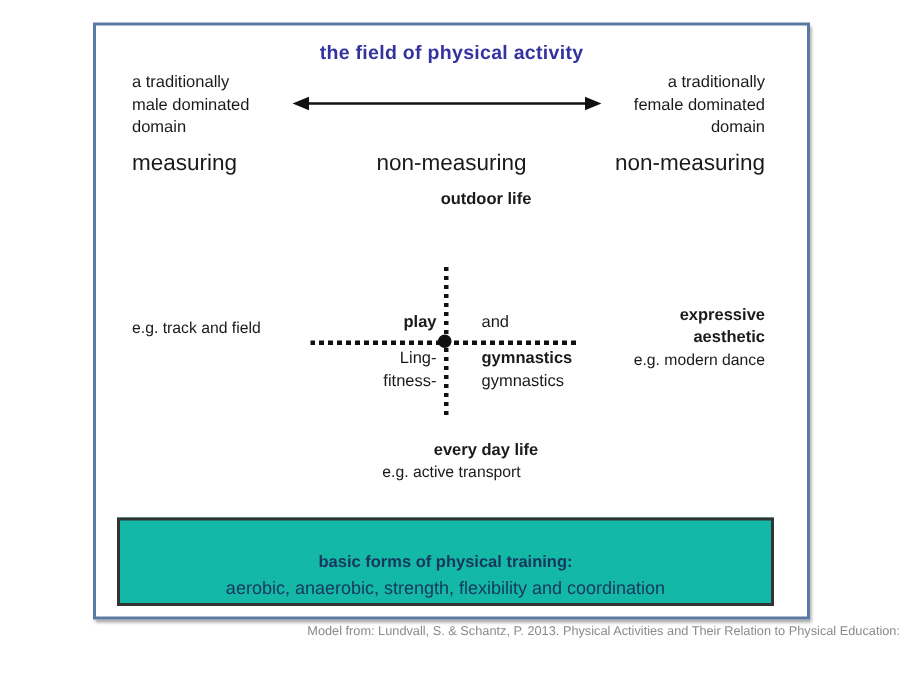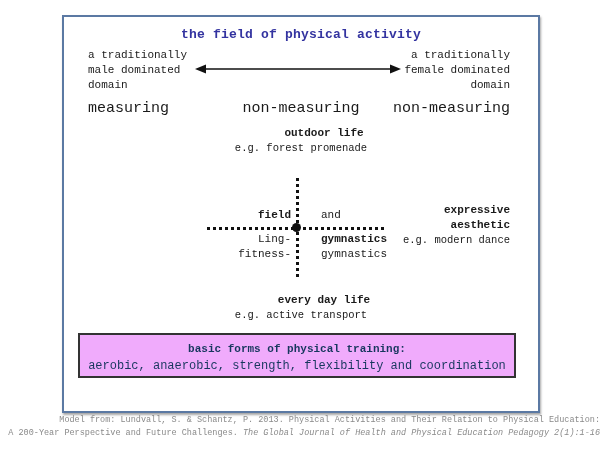--- a/index.html
+++ b/index.html
@@ -1,18 +1,18 @@
 <!DOCTYPE html>
 <html><head>
 <meta charset="utf-8">
 <style>
   html,body{margin:0;padding:0;background:#ffffff;}
   .canvas{
     position:relative;width:600px;height:450px;background:#ffffff;overflow:hidden;
-    font-family:Liberation Mono, monospace;color:#1a1a1a;
+    font-family:Liberation Sans, sans-serif;color:#1a1a1a;
   }
   .frame{
     position:absolute;left:62px;top:15px;width:474px;height:394px;
     border:2px solid #5b79a3;background:#ffffff;
     box-shadow:1px 2px 2px rgba(120,120,120,0.65);
   }
   .abs{position:absolute;}
   .prelabel{white-space:pre-line;}
   .title{
     left:0;top:10px;width:100%;text-align:center;
@@ -42,23 +42,23 @@
   }
   .cdot{left:228px;top:206px;width:9px;height:9px;border-radius:50%;background:#111;}
   .crow{left:80px;width:306px;display:flex;font-size:11px;line-height:14px;}
   .crow .cl{flex:0 0 147px;text-align:right;}
   .crow .cr{margin-left:30px;text-align:left;}
   .crow-1{top:191px;}
   .crow-2{top:215px;}
   .crow-3{top:230px;}
   .bold{font-weight:bold;}
   .training-box{
-    left:14px;top:316px;width:434px;height:35px;
-    background:#f0abfc;border:2px solid #333333;
-    text-align:center;color:#17375e;padding-top:6px;
+    left:14px;top:328px;width:434px;height:35px;
+    background:#14b8a6;border:2px solid #333333;
+    text-align:center;color:#17375e;padding-top:20px;
   }
   .training-box .th{font-size:11px;font-weight:bold;line-height:17px;}
   .training-box .ti{font-size:12px;line-height:17px;}
   .caption{
     left:0;top:414px;width:100%;text-align:right;
     font-size:8.5px;line-height:12.5px;color:#8a8a8a;
   }
   .caption .it{font-style:italic;}
 </style>
 </head>
@@ -82,41 +82,41 @@
     <div class="abs gender-right prelabel">a traditionally
 female dominated
 domain</div>
 
     <div class="abs measure m-left">measuring</div>
     <div class="abs measure m-center">non-measuring</div>
     <div class="abs measure m-right">non-measuring</div>
 
     <div class="abs block q-top">
       <div class="bname">outdoor life</div>
-      <div class="bex">e.g. forest promenade</div>
     </div>
 
     <div class="abs vdots"></div>
     <div class="abs hdots"></div>
     <div class="abs cdot"></div>
 
     <div class="abs crow crow-1">
-      <span class="cl bold">field</span>
+      <span class="cl bold">play</span>
       <span class="cr">and</span>
     </div>
     <div class="abs crow crow-2">
       <span class="cl">Ling-</span>
       <span class="cr bold">gymnastics</span>
     </div>
     <div class="abs crow crow-3">
       <span class="cl">fitness-</span>
       <span class="cr">gymnastics</span>
     </div>
 
     <div class="abs block q-left">
+      <div class="bex">e.g. track and field</div>
     </div>
 
     <div class="abs block q-right">
       <div class="bname prelabel">expressive
 aesthetic</div>
       <div class="bex">e.g. modern dance</div>
     </div>
 
     <div class="abs block q-bottom">
       <div class="bname">every day life</div>
@@ -125,15 +125,14 @@
 
     <div class="abs training-box">
       <div class="th">basic forms of physical training:</div>
       <div class="ti">aerobic, anaerobic, strength, flexibility and coordination</div>
     </div>
 
   </div>
 
   <div class="abs caption">
     <div>Model from: Lundvall, S. &amp; Schantz, P. 2013. Physical Activities and Their Relation to Physical Education:</div>
-    <div><span>A 200-Year Perspective and Future Challenges. </span><span class="it">The Global Journal of Health and Physical Education Pedagogy 2(1):1-16</span></div>
   </div>
 </div>
 
 </body></html>

